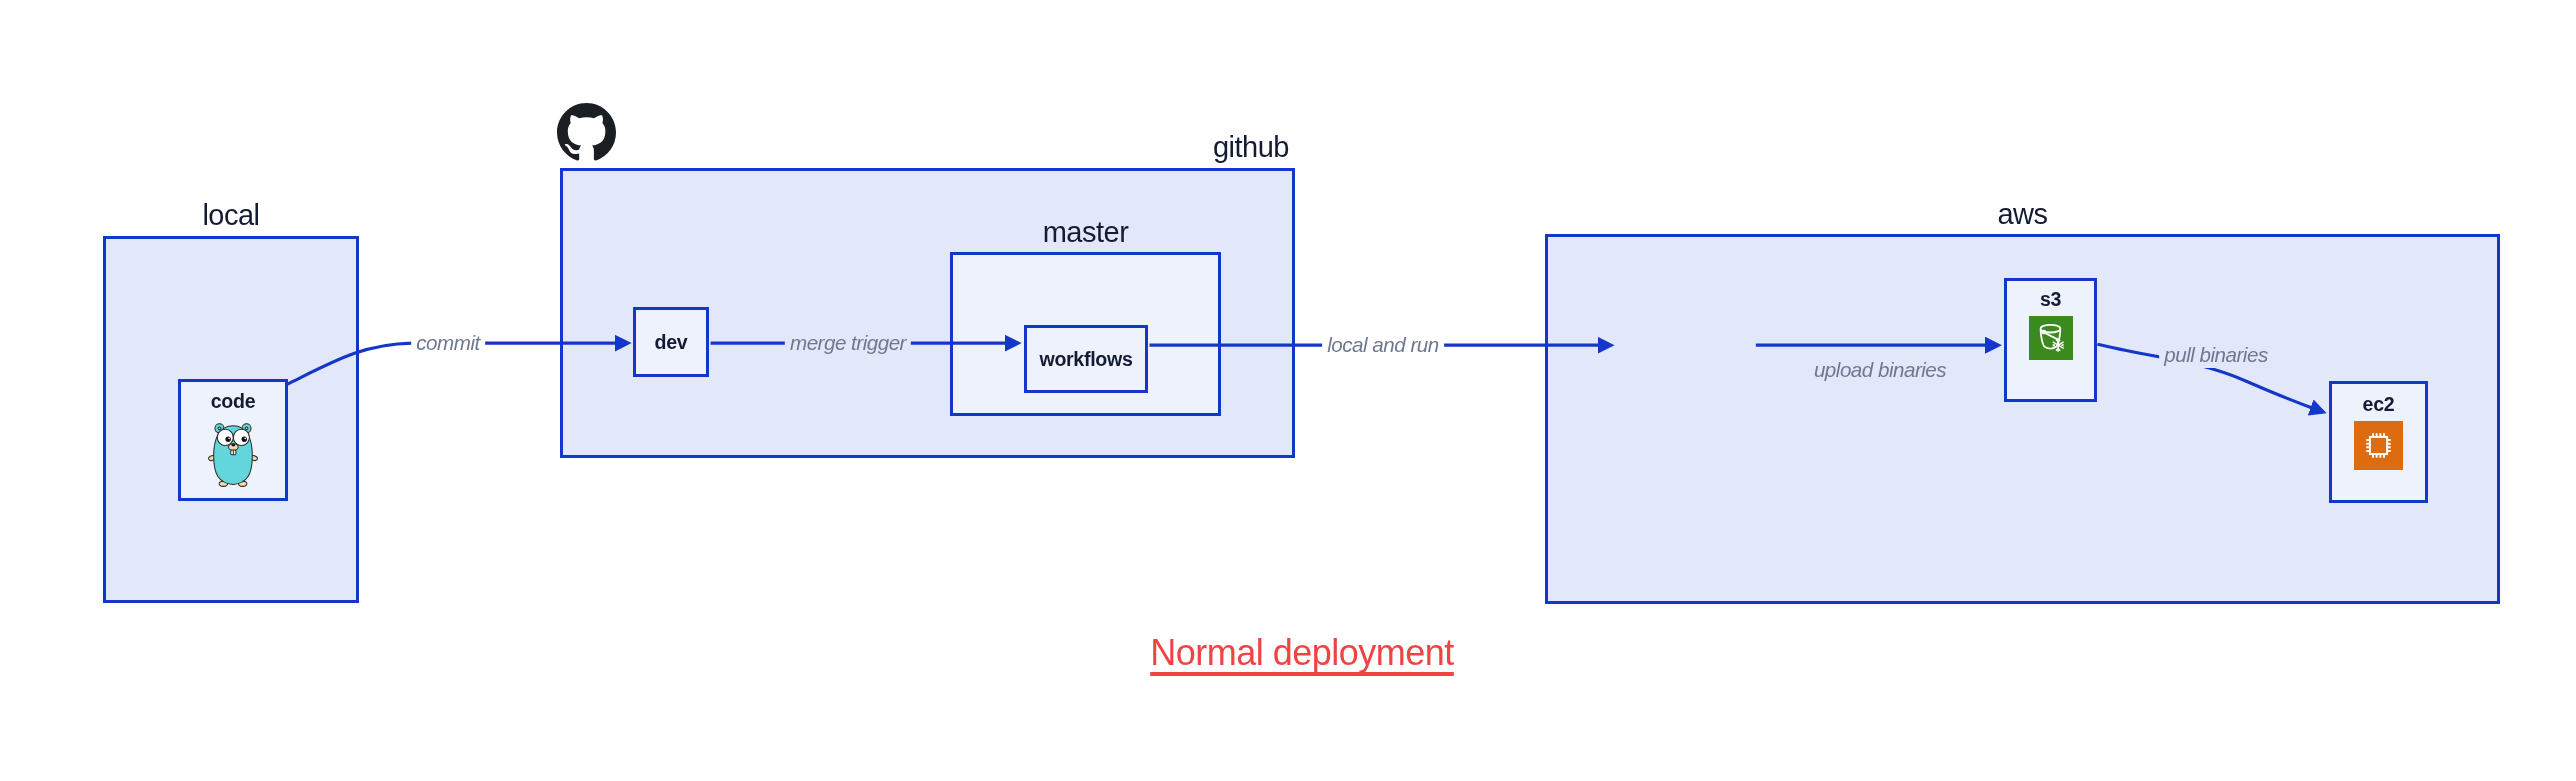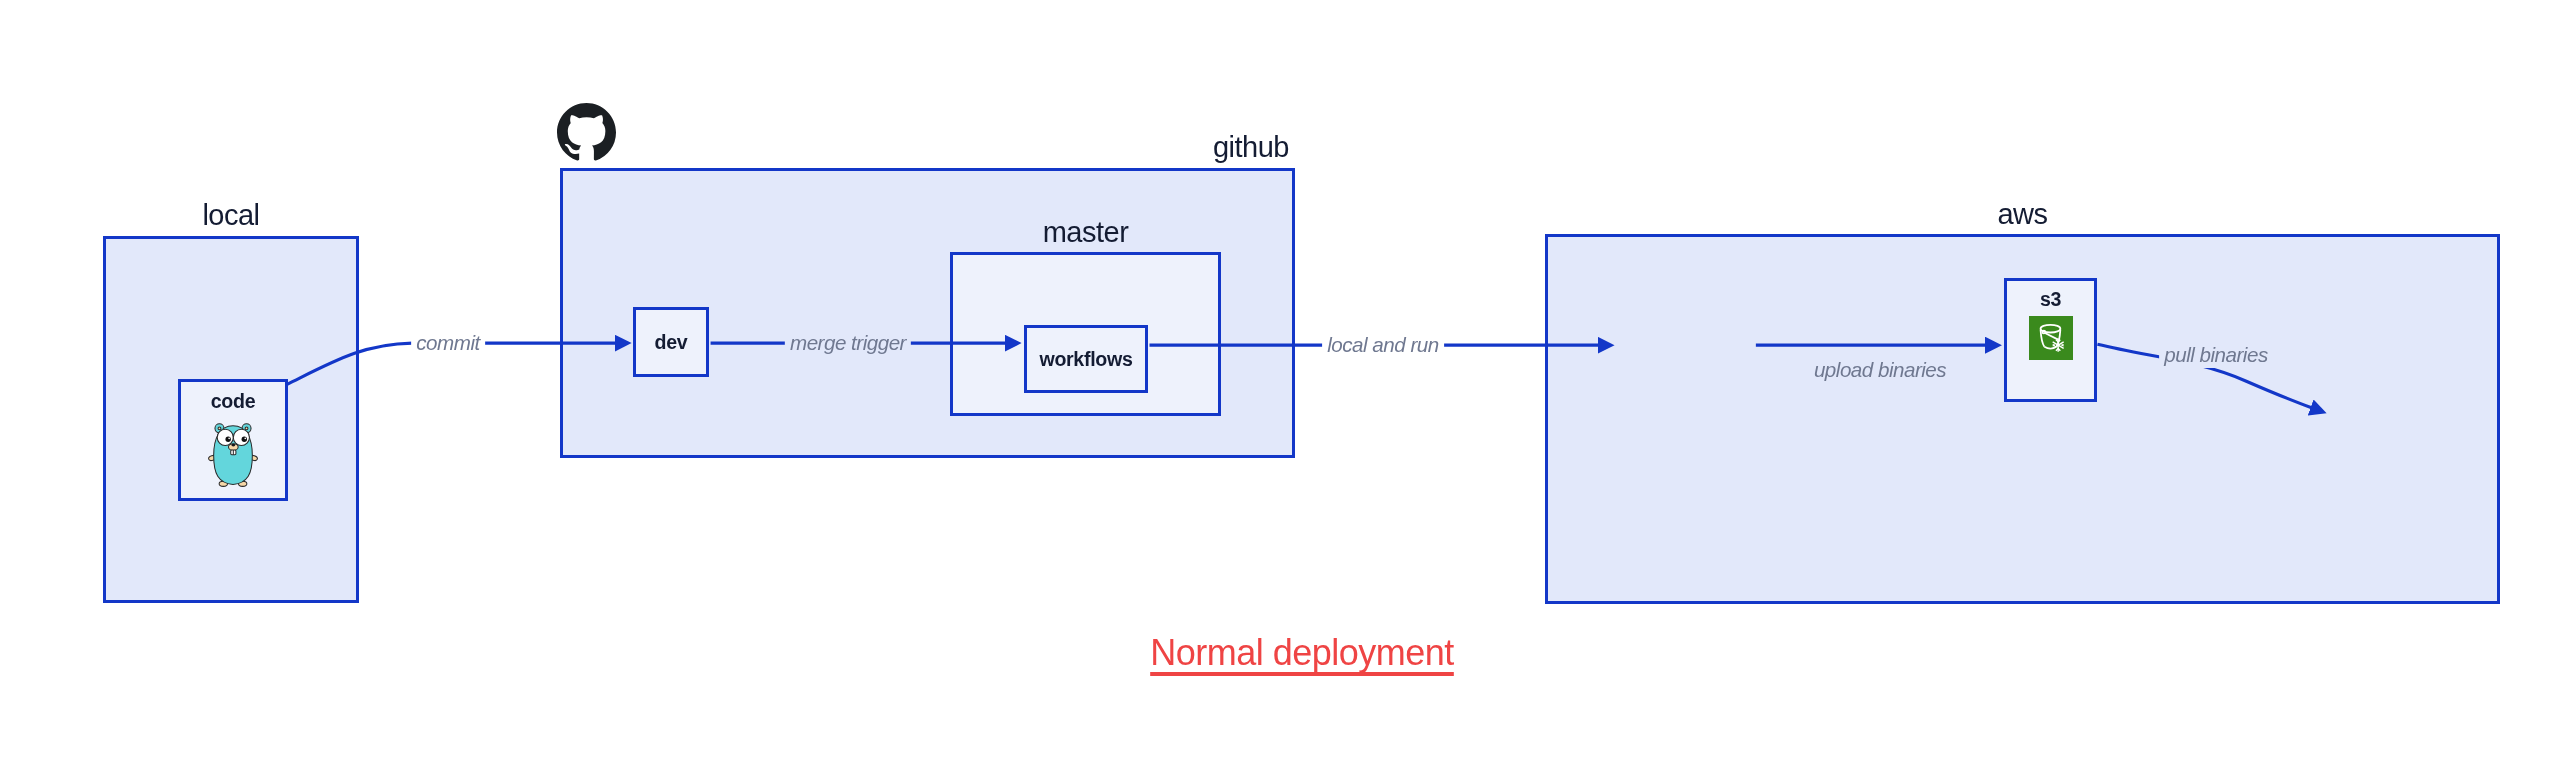--- a/index.html
+++ b/index.html
@@ -149,20 +149,35 @@
           <line x1="63" y1="47" x2="43" y2="59"></line>
           <path d="M49 43 L53 47 L57 43"></path>
           <path d="M49 63 L53 59 L57 63"></path>
           <path d="M43 52 L47 53 L43 54"></path>
           <path d="M63 52 L59 53 L63 54"></path>
         </g>
       </svg>
     </div>
   </div>
 
+  <div class="node" id="node-ec2">
+    <div class="node-label">ec2</div>
+    <div class="icon-wrap">
+      <svg width="49" height="49" viewBox="0 0 80 80">
+        <rect width="80" height="80" fill="#dd6b10"></rect>
+        <g stroke="#ffffff" stroke-width="3.2" fill="none">
+          <rect x="26" y="26" width="28" height="28"></rect>
+          <path d="M31 20 V26 M37 20 V26 M43 20 V26 M49 20 V26"></path>
+          <path d="M31 54 V60 M37 54 V60 M43 54 V60 M49 54 V60"></path>
+          <path d="M20 31 H26 M20 37 H26 M20 43 H26 M20 49 H26"></path>
+          <path d="M54 31 H60 M54 37 H60 M54 43 H60 M54 49 H60"></path>
+        </g>
+      </svg>
+    </div>
+  </div>
 
   <span class="edge-label" id="elbl-commit">commit</span>
   <span class="edge-label" id="elbl-merge-trigger">merge trigger</span>
   <span class="edge-label" id="elbl-upload-and-run">local and run</span>
   <span class="edge-label" id="elbl-upload-binaries">upload binaries</span>
   <span class="edge-label" id="elbl-pull-binaries">pull binaries</span>
 
   <div id="diagram-title">Normal deployment</div>
 
 </div>

